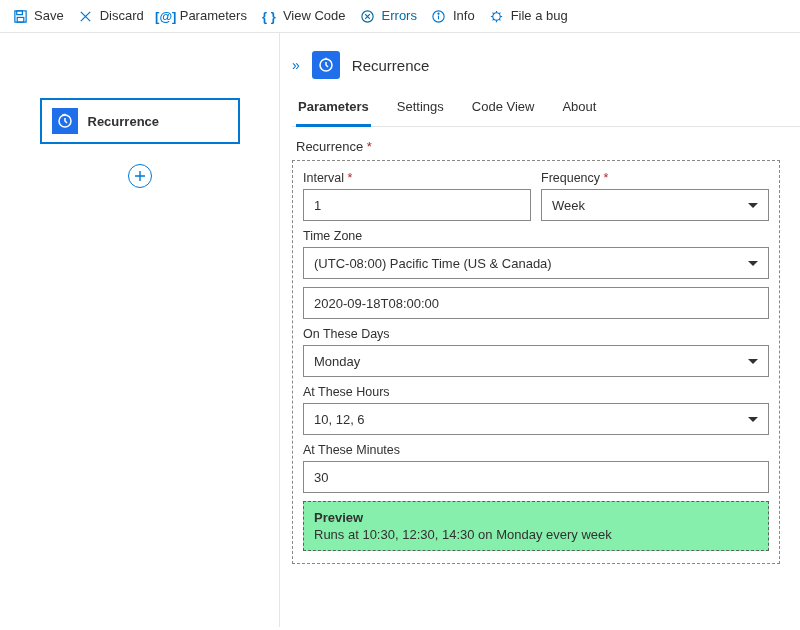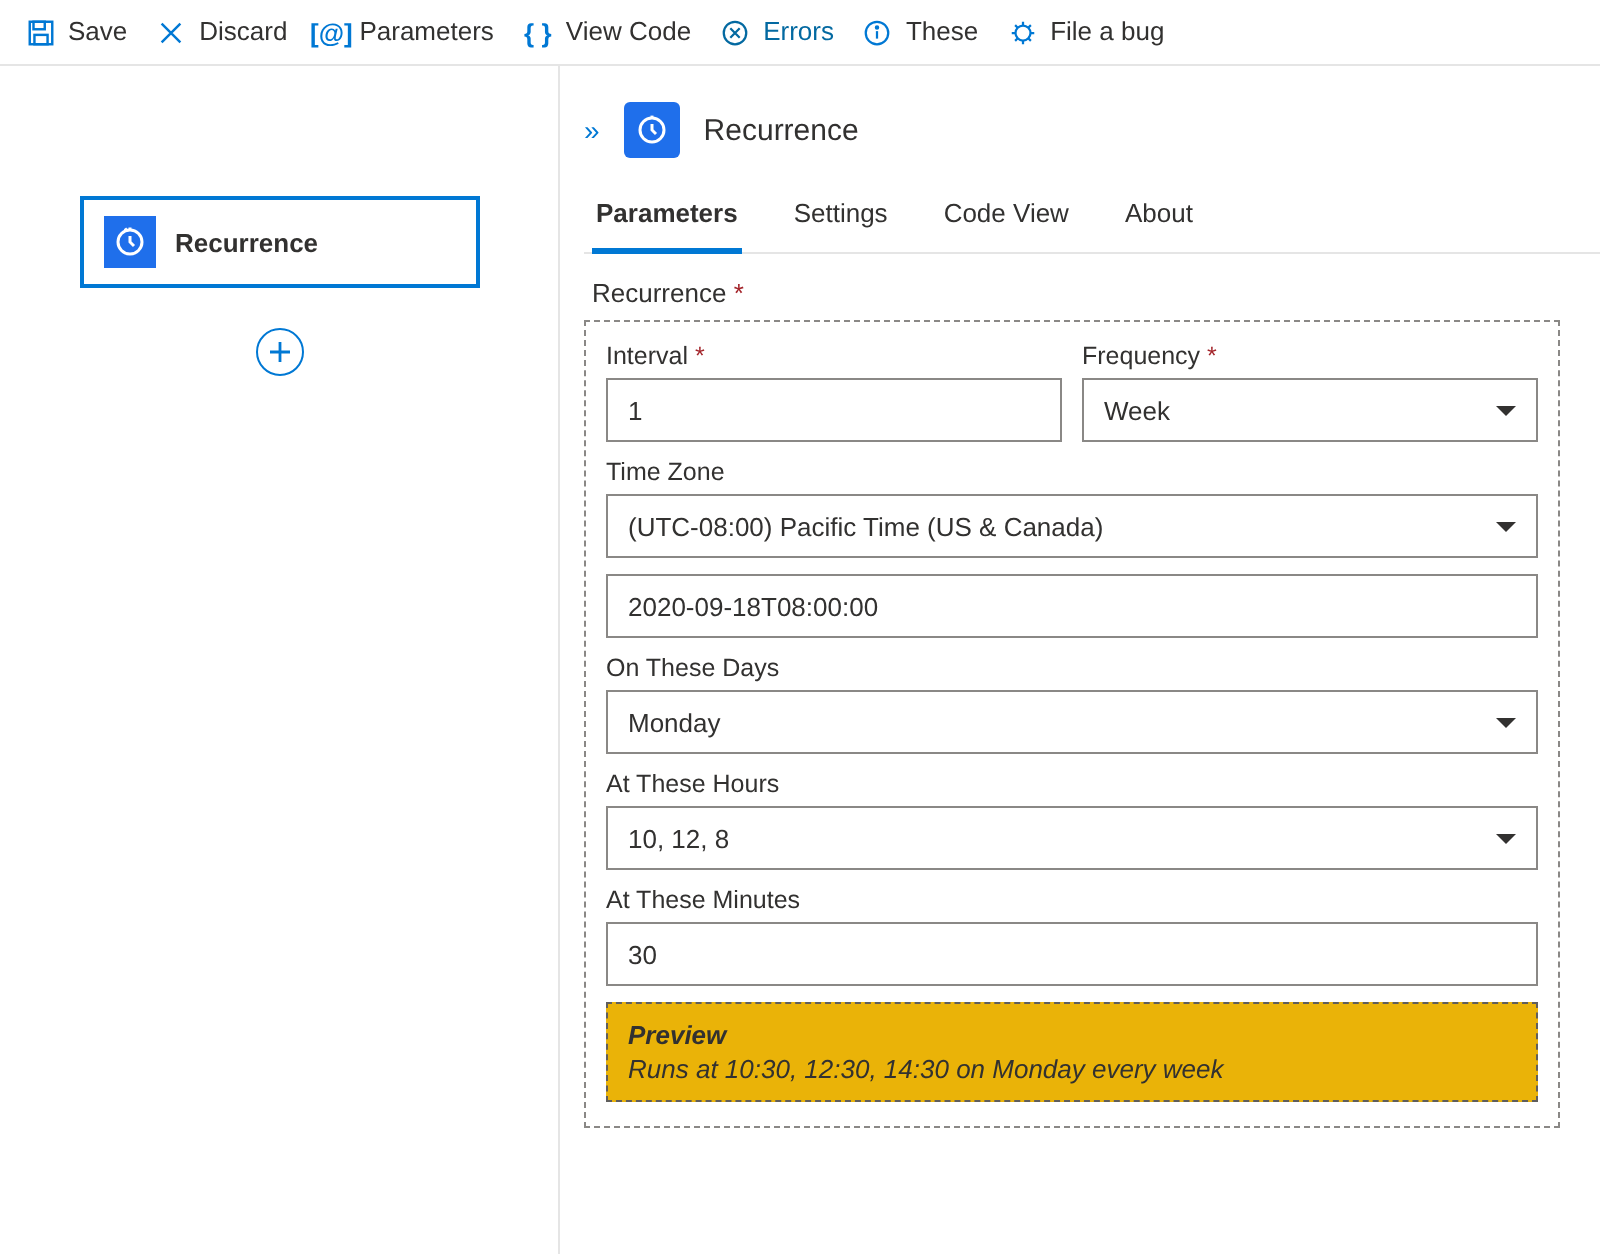--- a/index.html
+++ b/index.html
@@ -113,23 +113,22 @@
     display:flex;
     align-items:center;
     justify-content:space-between;
     cursor:pointer;
   }
   .input { cursor:text; }
   .chev { width:0;height:0;border-left:5px solid transparent;border-right:5px solid transparent;border-top:5.5px solid #323130; }
   .preview {
     margin-top:4px;
     border:1px dashed #605e5c;
-    background:#eab308;
+    background:#86efac;
     padding:8px 10px;
-    font-style:italic;
   }
   .preview .hdr { font-weight:600; margin-bottom:2px; }
 </style>
 </head>
 <body>
 
 <div class="toolbar">
   <div class="tb-item">
     <span class="tb-icon azure-blue">
       <svg width="15" height="15" viewBox="0 0 16 16" fill="none" stroke="currentColor" stroke-width="1.3">
@@ -166,21 +165,21 @@
     <span>Errors</span>
   </div>
   <div class="tb-item">
     <span class="tb-icon azure-blue">
       <svg width="15" height="15" viewBox="0 0 16 16" fill="none" stroke="currentColor" stroke-width="1.2">
           <circle cx="8" cy="8" r="6"></circle>
           <circle cx="8" cy="5" r="0.6" fill="currentColor"></circle>
           <path d="M8 7 V11"></path>
         </svg>
     </span>
-    <span>These</span>
+    <span>Info</span>
   </div>
   <div class="tb-item">
     <span class="tb-icon azure-blue">
       <svg width="15" height="15" viewBox="0 0 16 16" fill="none" stroke="currentColor" stroke-width="1.2">
           <circle cx="8" cy="8" r="4"></circle>
           <path d="M8 4V2M8 14v-2M4 8H2M14 8h-2M5.2 5.2 3.8 3.8M10.8 5.2l1.4-1.4M5.2 10.8l-1.4 1.4M10.8 10.8l1.4 1.4"></path>
         </svg>
     </span>
     <span>File a bug</span>
   </div>
@@ -262,21 +261,21 @@
         <label>On These Days</label>
         <div class="select">
           <span>Monday</span>
           <span class="chev"></span>
         </div>
       </div>
 
       <div class="field">
         <label>At These Hours</label>
         <div class="select">
-          <span>10, 12, 8</span>
+          <span>10, 12, 6</span>
           <span class="chev"></span>
         </div>
       </div>
 
       <div class="field">
         <label>At These Minutes</label>
         <div class="input">
             <span>30</span>
           </div>
       </div>

